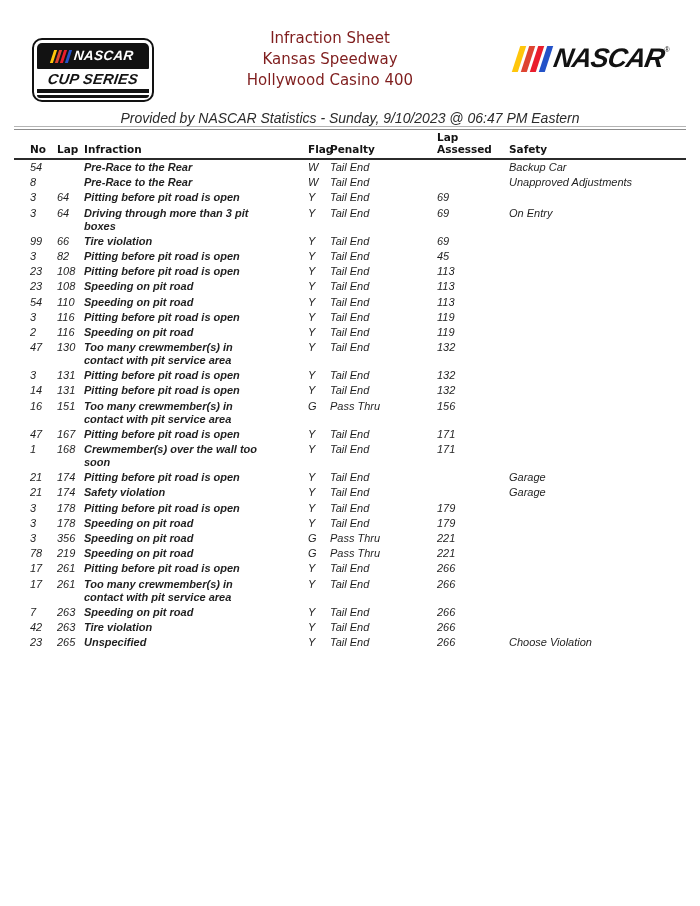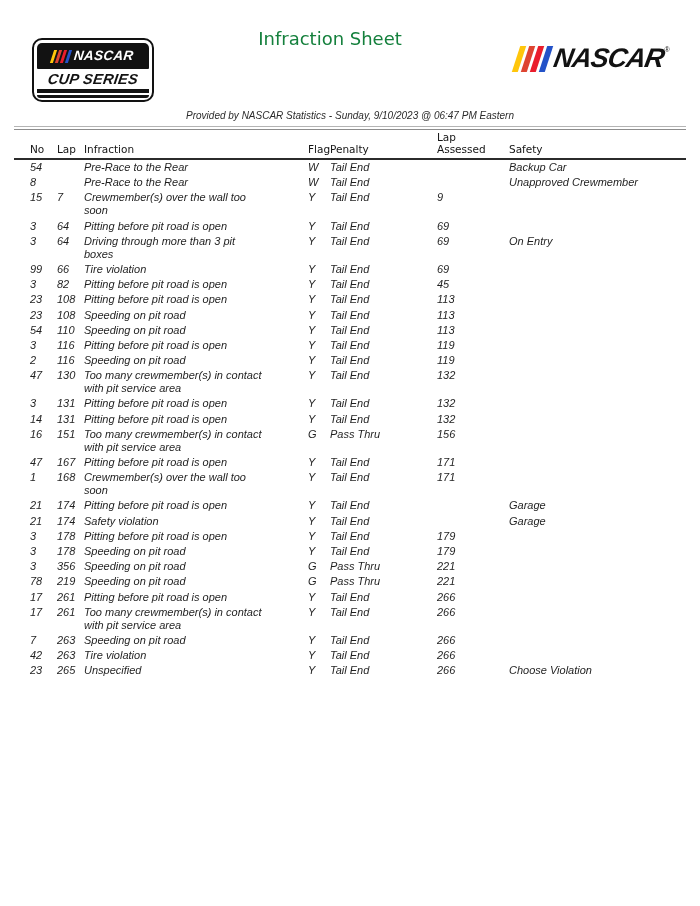--- a/index.html
+++ b/index.html
@@ -21,44 +21,44 @@
   .b4{background:var(--brand-blue,#2352C8);}
   .cup-nascar{color:#fff;font-weight:bold;font-style:italic;font-size:13.5px;
               letter-spacing:.3px;transform:skewX(-6deg);line-height:1;}
   .cup-series{margin-top:2px;height:16px;text-align:center;color:#121212;font-weight:bold;
               font-style:italic;font-size:14.5px;line-height:16px;letter-spacing:.3px;transform:skewX(-8deg);}
   .cup-stripe-thick{margin-top:2px;height:4px;background:#121212;}
   .cup-stripe-thin{margin-top:2px;height:3px;background:#121212;border-radius:0 0 4px 4px;}
 
   
   .titles{position:absolute;left:0;right:40px;top:28px;text-align:center;
-          font-family:"DejaVu Sans",sans-serif;font-size:18px;line-height:21px;color:#15803d;}
+          font-family:"DejaVu Sans",sans-serif;font-size:15px;line-height:21px;color:#7f1d1d;}
 
   
   .nascar-logo{position:absolute;left:516px;top:45px;display:flex;align-items:center;}
   .nascar-word{margin-left:5px;font-weight:bold;font-style:italic;font-size:27px;line-height:1;
                letter-spacing:-1px;transform:skewX(-10deg);color:#121212;}
   .reg-mark{font-size:7px;color:#121212;align-self:flex-start;margin-top:1px;margin-left:1px;}
 
   
   .provided{position:absolute;left:0;right:0;top:110px;text-align:center;
-            font-style:italic;font-size:10px;color:#2b2b2b;}
+            font-style:italic;font-size:14px;color:#2b2b2b;}
 
   
   .topline{position:absolute;left:14px;width:672px;top:126px;height:2px;
            border-top:1px solid #b4b4b4;border-bottom:1px solid #8d8d8d;}
   table.inf{position:absolute;left:14px;top:131px;width:672px;border-collapse:collapse;
             table-layout:fixed;}
-  table.inf th{font-family:"DejaVu Sans",sans-serif;font-size:10.5px;font-weight:normal;
+  table.inf th{font-family:"DejaVu Sans",sans-serif;font-size:10.5px;font-weight:bold;
                color:#141414;text-align:left;vertical-align:bottom;line-height:11.5px;
                padding:1px 0 3px 0;border-bottom:2px solid #2b2b2b;white-space:pre-line;margin-top:18px;}
   table.inf td{font-style:italic;font-size:11px;line-height:13px;color:#1f1f1f;
                vertical-align:top;padding:1px 0 1.2px 0;}
   table.inf th:first-child,table.inf td:first-child{padding-left:16px;}
-  table.inf td:nth-child(3){padding-right:42px;}
+  table.inf td:nth-child(3){padding-right:42px;font-weight:bold;}
 </style>
 </head>
 <body>
 
 <div class="page">
 
   <div class="cup-logo">
     <div class="cup-top">
       <span class="speedmark">
         <i class="b1"></i>
@@ -68,20 +68,22 @@
       </span>
       <span class="cup-nascar">NASCAR</span>
     </div>
     <div class="cup-series">CUP SERIES</div>
     <div class="cup-stripe-thick"></div>
     <div class="cup-stripe-thin"></div>
   </div>
 
   <div class="titles">
     <div>Infraction Sheet</div>
+    <div>Kansas Speedway</div>
+    <div>Hollywood Casino 400</div>
   </div>
 
   <div class="nascar-logo">
     <span class="speedmark big">
       <i class="b1"></i>
       <i class="b2"></i>
       <i class="b3"></i>
       <i class="b4"></i>
     </span>
     <span class="nascar-word">NASCAR</span>
@@ -123,30 +125,21 @@
           <td></td>
           <td>Backup Car</td>
         </tr>
         <tr>
           <td>8</td>
           <td></td>
           <td>Pre-Race to the Rear</td>
           <td>W</td>
           <td>Tail End</td>
           <td></td>
-          <td>Unapproved Crewmember</td>
-        </tr>
-        <tr>
-          <td>15</td>
-          <td>7</td>
-          <td>Crewmember(s) over the wall too soon</td>
-          <td>Y</td>
-          <td>Tail End</td>
-          <td>9</td>
-          <td></td>
+          <td>Unapproved Adjustments</td>
         </tr>
         <tr>
           <td>3</td>
           <td>64</td>
           <td>Pitting before pit road is open</td>
           <td>Y</td>
           <td>Tail End</td>
           <td>69</td>
           <td></td>
         </tr>

